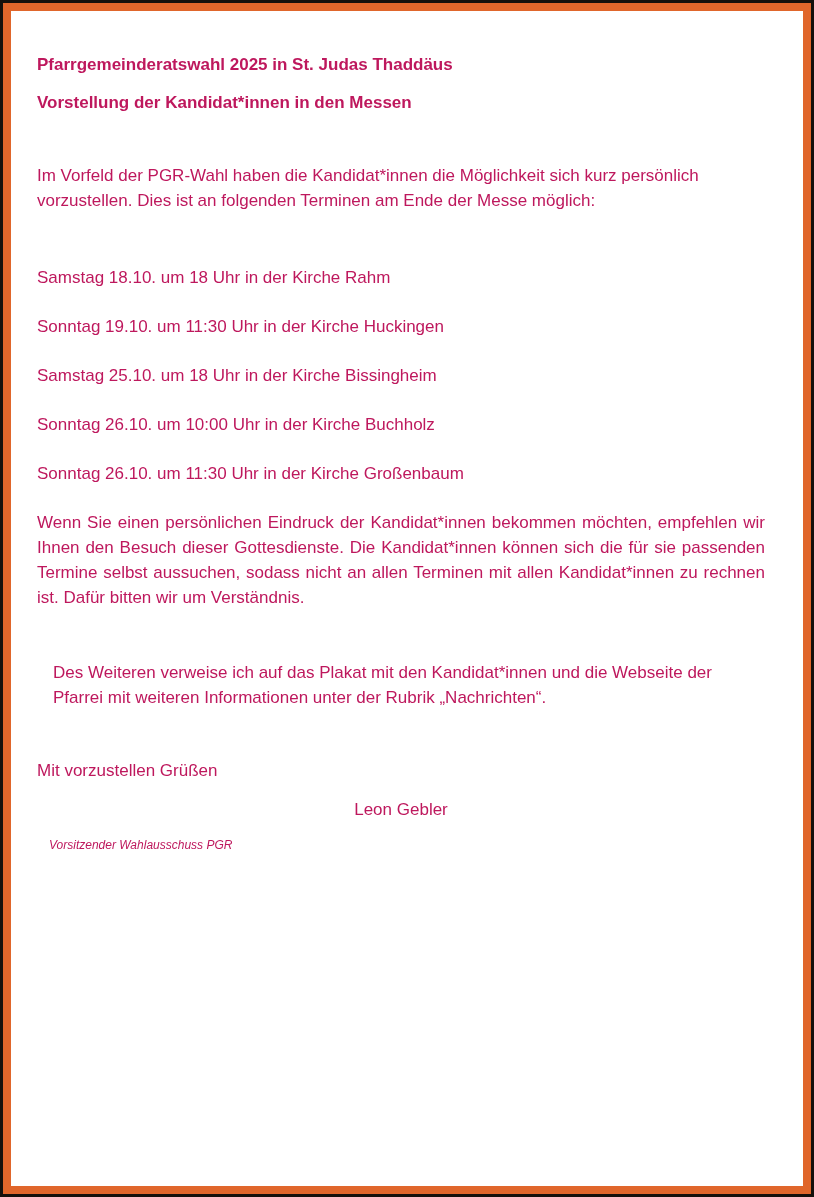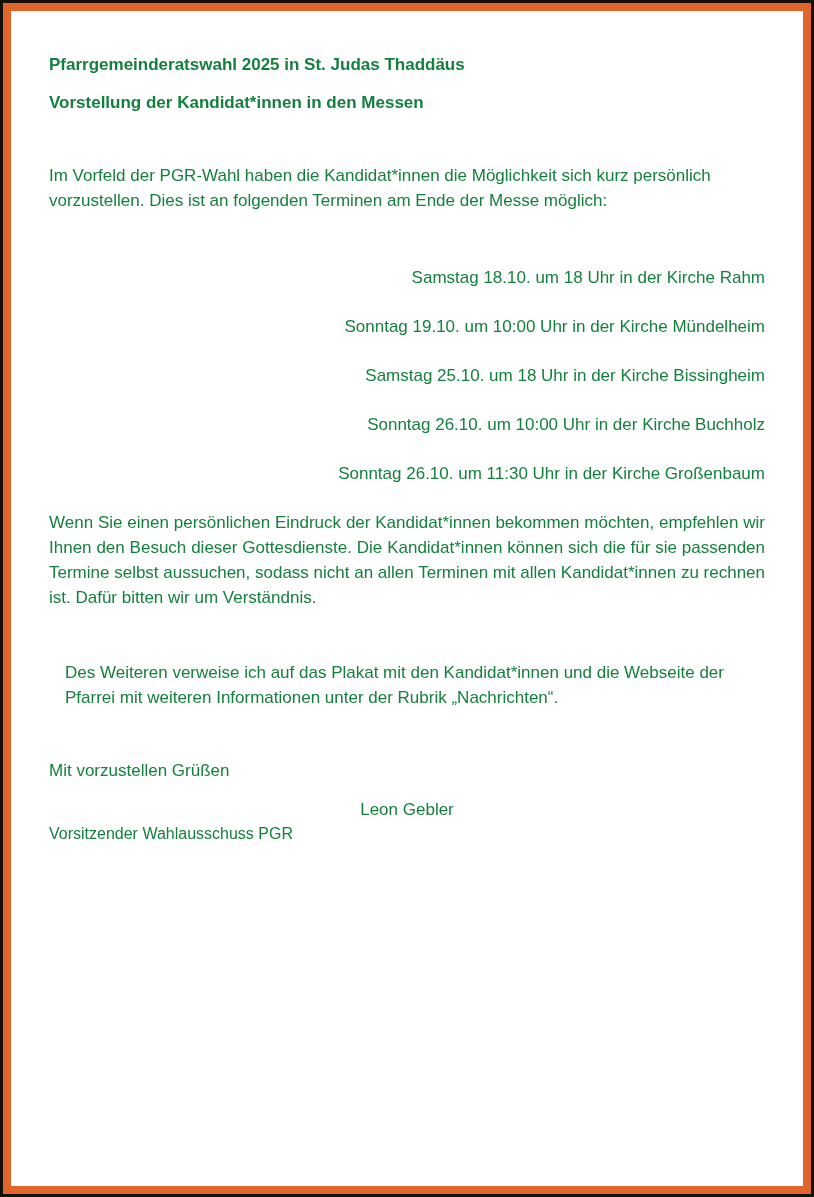--- a/index.html
+++ b/index.html
@@ -17,81 +17,81 @@
   }
   .frame-orange {
     box-sizing: border-box;
     width: 100%;
     height: 100%;
     background: #ffffff;
     border: 8px solid #e0662b;
   }
   .content {
     box-sizing: border-box;
-    padding: 41px 38px 0 38px;
+    padding: 41px 38px 0 26px;
     font-family: "Liberation Sans", "DejaVu Sans", sans-serif;
     font-size: 17px;
     line-height: 25px;
-    color: #15803d;
+    color: #be185d;
   }
   .heading {
     font-weight: bold;
     margin: 0;
     font-size: 17px;
     line-height: 25px;
   }
   .heading-subtitle {
     margin-top: 13px;
   }
   .intro-paragraph {
     margin: 48px 0 0 0;
   }
   .dates-list {
     margin-top: 52px;
   }
   .date-item {
     margin: 0 0 24px 0;
-    text-align: right;
   }
   .para-recommendation {
     margin: 22px 0 0 0;
     text-align: justify;
   }
   .para-reference {
     margin: 50px 0 0 16px;
   }
   .closing-salutation {
     margin: 48px 0 0 0;
   }
   .signature-name {
     margin: 14px 0 0 0;
     text-align: center;
   }
   .signature-role {
-    margin: 0;
-    font-size: 16px;
+    margin: 12px;
+    font-style: italic;
+    font-size: 12px;
     line-height: 23px;
   }
 </style>
 </head>
 <body>
 
 <div class="frame-black">
   <div class="frame-orange">
     <div class="content">
 
       <p class="heading heading-title">Pfarrgemeinderatswahl 2025 in St. Judas Thaddäus</p>
 
       <p class="heading heading-subtitle">Vorstellung der Kandidat*innen in den Messen</p>
 
       <p class="intro-paragraph">Im Vorfeld der PGR-Wahl haben die Kandidat*innen die Möglichkeit sich kurz persönlich vorzustellen. Dies ist an folgenden Terminen am Ende der Messe möglich:</p>
 
       <div class="dates-list">
         <p class="date-item">Samstag 18.10. um 18 Uhr in der Kirche Rahm</p>
-        <p class="date-item">Sonntag 19.10. um 10:00 Uhr in der Kirche Mündelheim</p>
+        <p class="date-item">Sonntag 19.10. um 11:30 Uhr in der Kirche Huckingen</p>
         <p class="date-item">Samstag 25.10. um 18 Uhr in der Kirche Bissingheim</p>
         <p class="date-item">Sonntag 26.10. um 10:00 Uhr in der Kirche Buchholz</p>
         <p class="date-item">Sonntag 26.10. um 11:30 Uhr in der Kirche Großenbaum</p>
       </div>
 
       <p class="para-recommendation">Wenn Sie einen persönlichen Eindruck der Kandidat*innen bekommen möchten, empfehlen wir Ihnen den Besuch dieser Gottesdienste. Die Kandidat*innen können sich die für sie passenden Termine selbst aussuchen, sodass nicht an allen Terminen mit allen Kandidat*innen zu rechnen ist. Dafür bitten wir um Verständnis.</p>
 
       <p class="para-reference">Des Weiteren verweise ich auf das Plakat mit den Kandidat*innen und die Webseite der Pfarrei mit weiteren Informationen unter der Rubrik „Nachrichten“.</p>
 
       <p class="closing-salutation">Mit vorzustellen Grüßen</p>

